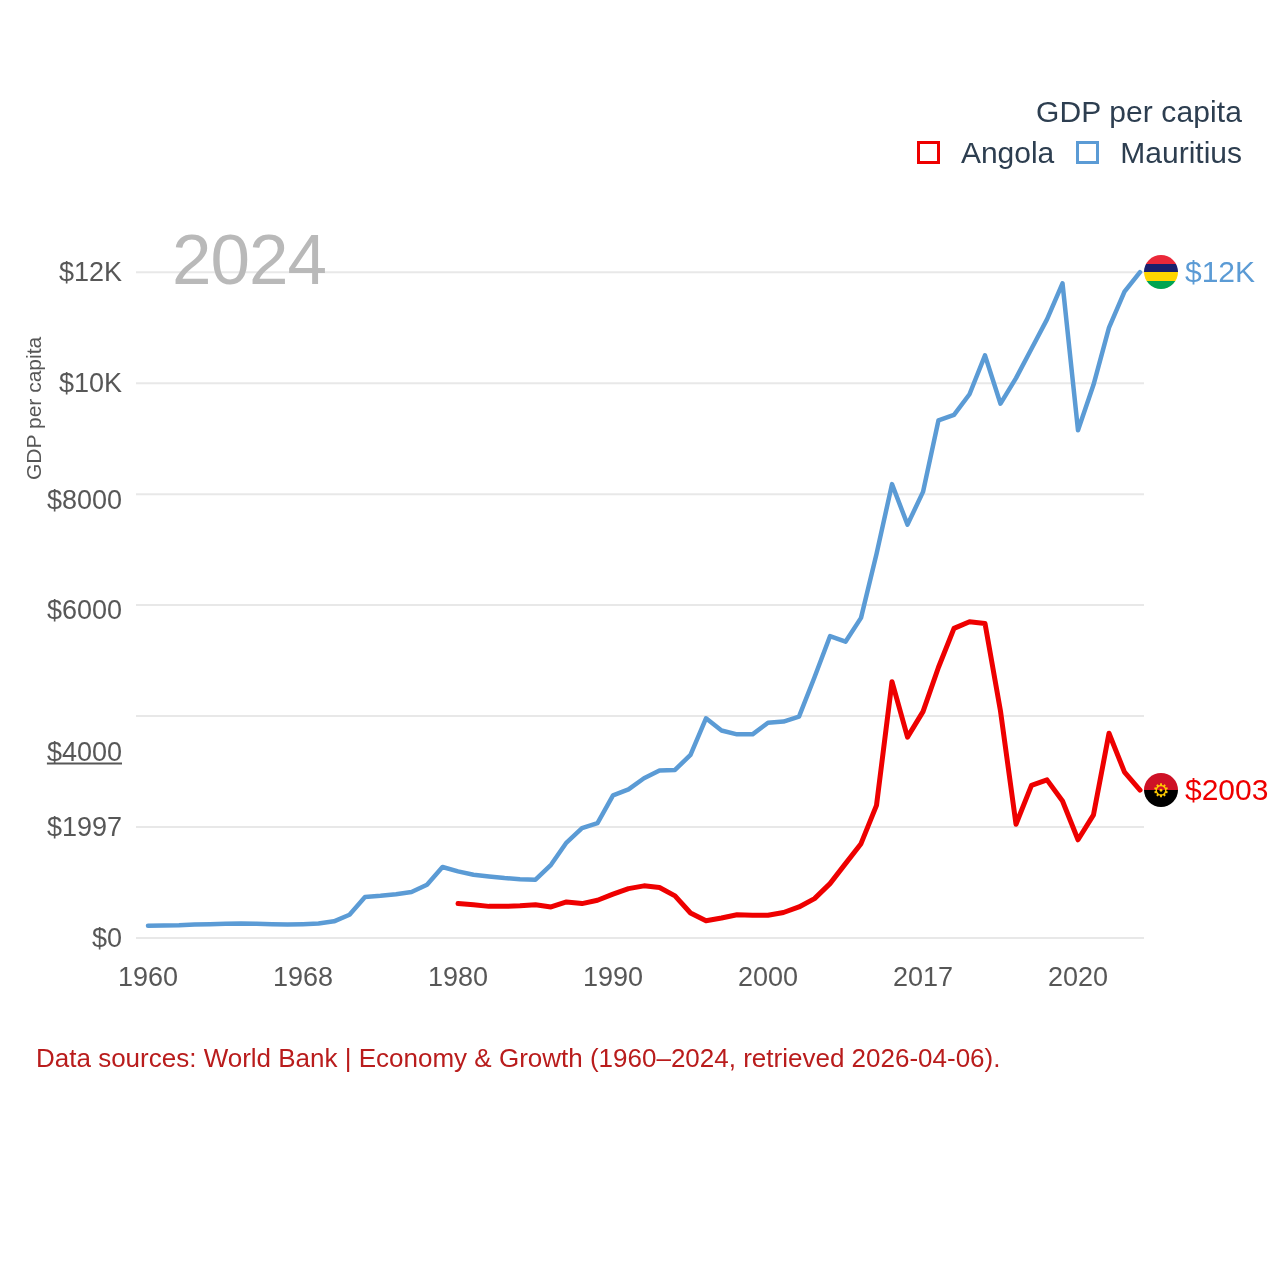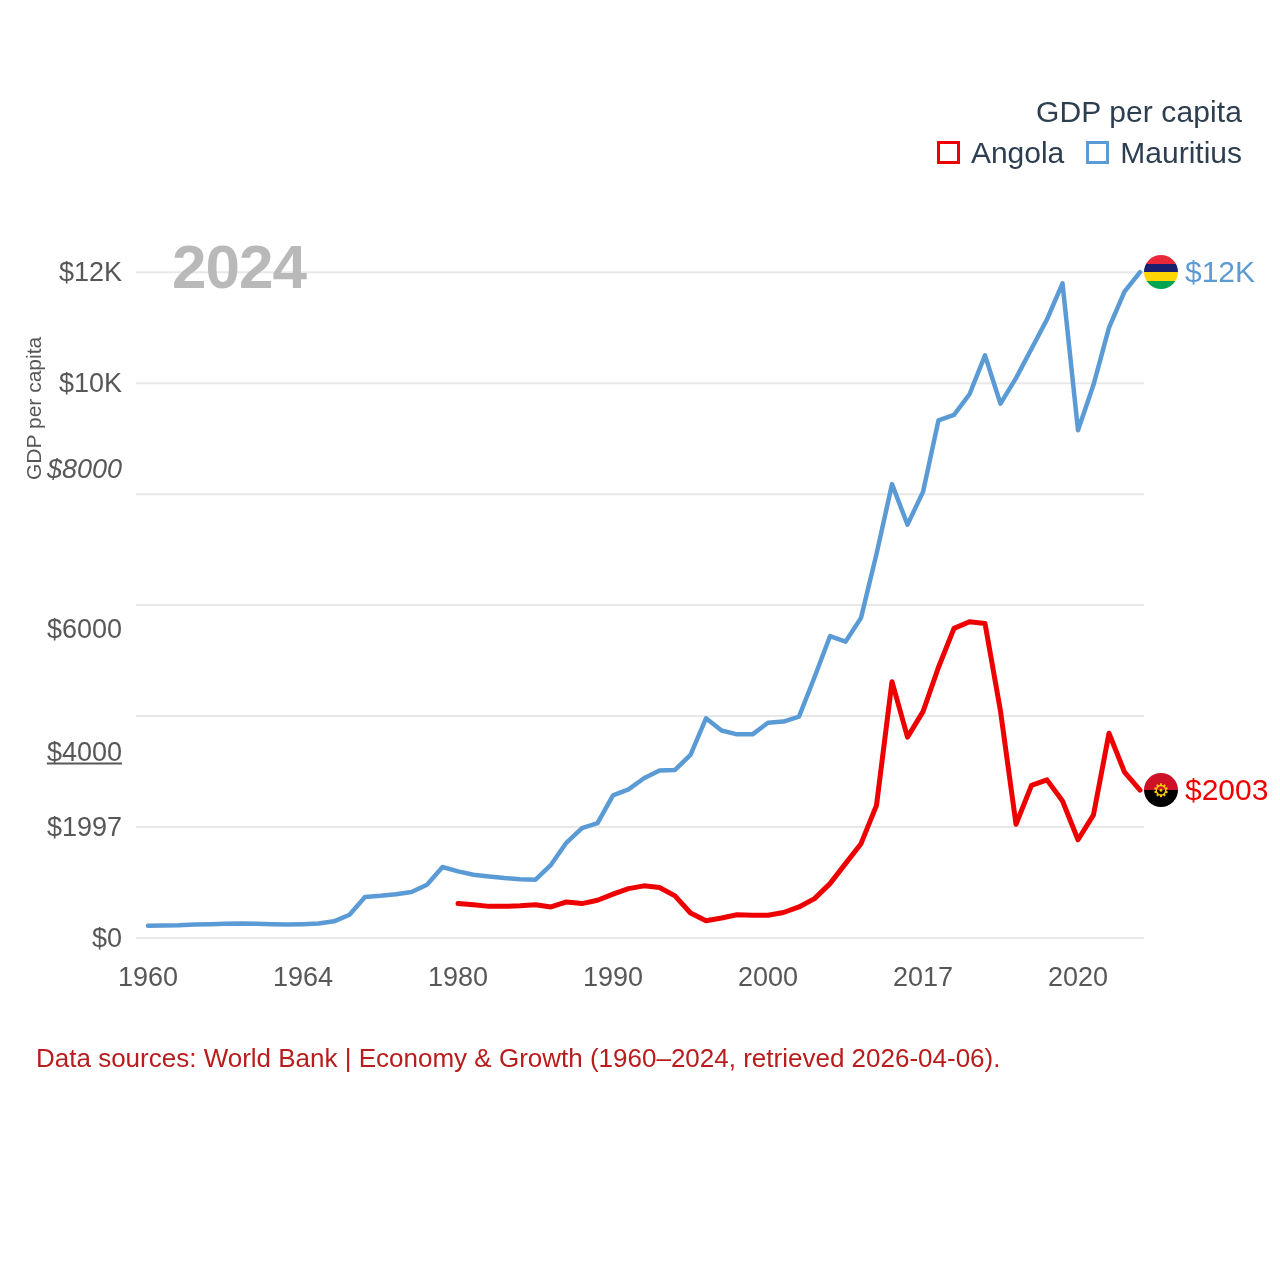--- a/index.html
+++ b/index.html
@@ -37,21 +37,21 @@
     flex-direction: row;
     justify-content: flex-end;
     align-items: center;
     gap: 22px;
     white-space: nowrap;
   }
   .legend-item {
     display: flex;
     flex-direction: row;
     align-items: center;
-    gap: 11px;
+    gap: 21px;
   }
   .legend-swatch {
     width: 23px; height: 23px;
     border: 3px solid #000;
     background: #ffffff;
     display: inline-block;
     flex: none;
   }
   .legend-label {
     font-size: 30px;
@@ -64,23 +64,23 @@
     position: absolute;
     left: 0; top: 0;
     width: 1280px; height: 1030px;
   }
   #chart-svg { position: absolute; left: 0; top: 0; }
 
   
   #year-watermark {
     position: absolute;
     left: 172px;
-    top: 236px;
-    font-size: 62px;
-    font-weight: bold;
+    top: 224px;
+    font-size: 71px;
+    font-weight: normal;
     color: #b9b9b9;
     letter-spacing: -1px;
     line-height: 1;
     user-select: none;
   }
 
   
   .ytick {
     position: absolute;
     right: 0;
@@ -195,29 +195,29 @@
           <polyline points="458.00,903.60 473.50,904.71 489.00,906.37 504.50,906.37 520.00,905.82 535.50,904.71 551.00,906.93 566.50,901.94 582.00,903.60 597.50,900.27 613.00,894.17 628.50,888.62 644.00,885.85 659.50,887.51 675.00,895.83 690.50,913.03 706.00,920.80 721.50,918.03 737.00,914.70 752.50,915.25 768.00,915.25 783.50,912.48 799.00,906.93 814.50,898.61 830.00,883.63 845.50,863.65 861.00,843.68 876.50,805.39 892.00,681.66 907.50,737.15 923.00,711.63 938.50,667.24 954.00,628.40 969.50,621.74 985.00,623.41 1000.50,711.07 1016.00,824.26 1031.50,785.42 1047.00,779.87 1062.50,800.95 1078.00,839.79 1093.50,814.83 1109.00,733.26 1124.50,772.10 1140.00,790.08" fill="none" stroke="#ee0000" stroke-width="5" stroke-linejoin="round" stroke-linecap="round"></polyline>
         </g>
     </svg>
 
     <div id="year-watermark">2024</div>
 
     <div id="ytick-holder">
         <div class="ytick" style="top: 938px; padding-right: 18px;">$0</div>
         <div class="ytick" style="top: 827.032px; padding-right: 18px;">$1997</div>
         <div class="ytick" style="top: 752px; padding-right: 18px; text-decoration: underline;">$4000</div>
-        <div class="ytick" style="top: 629px; padding-right: 18px;">$6000</div>
-        <div class="ytick" style="top: 469px; padding-right: 18px; font-style: italic;">$8000</div>
+        <div class="ytick" style="top: 610px; padding-right: 18px;">$6000</div>
+        <div class="ytick" style="top: 500px; padding-right: 18px;">$8000</div>
         <div class="ytick" style="top: 383.161px; padding-right: 18px;">$10K</div>
         <div class="ytick" style="top: 272.194px; padding-right: 18px;">$12K</div>
       </div>
     <div id="yaxis-title">GDP per capita</div>
     <div id="xtick-holder">
         <div class="xtick" style="left: 148px;">1960</div>
-        <div class="xtick" style="left: 303px;">1964</div>
+        <div class="xtick" style="left: 303px;">1968</div>
         <div class="xtick" style="left: 458px;">1980</div>
         <div class="xtick" style="left: 613px;">1990</div>
         <div class="xtick" style="left: 768px;">2000</div>
         <div class="xtick" style="left: 923px;">2017</div>
         <div class="xtick" style="left: 1078px;">2020</div>
       </div>
 
     <div class="end-label" id="end-mauritius" style="left: 1144px; top: 255.194px;">
       <span class="flag-dot fl-mu">
         <i></i>

